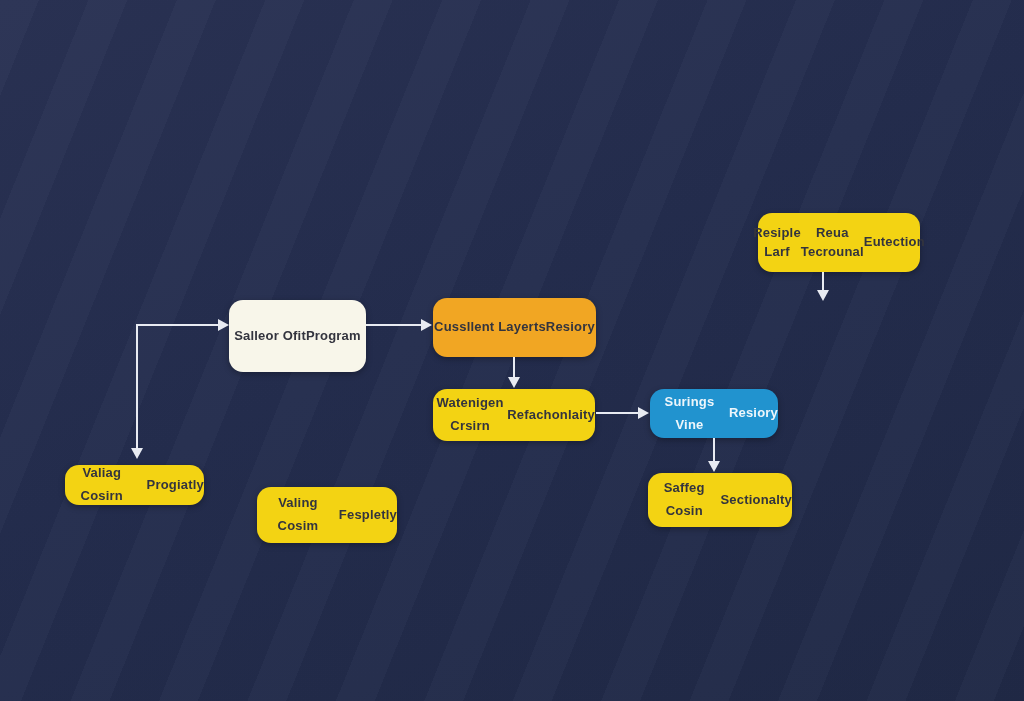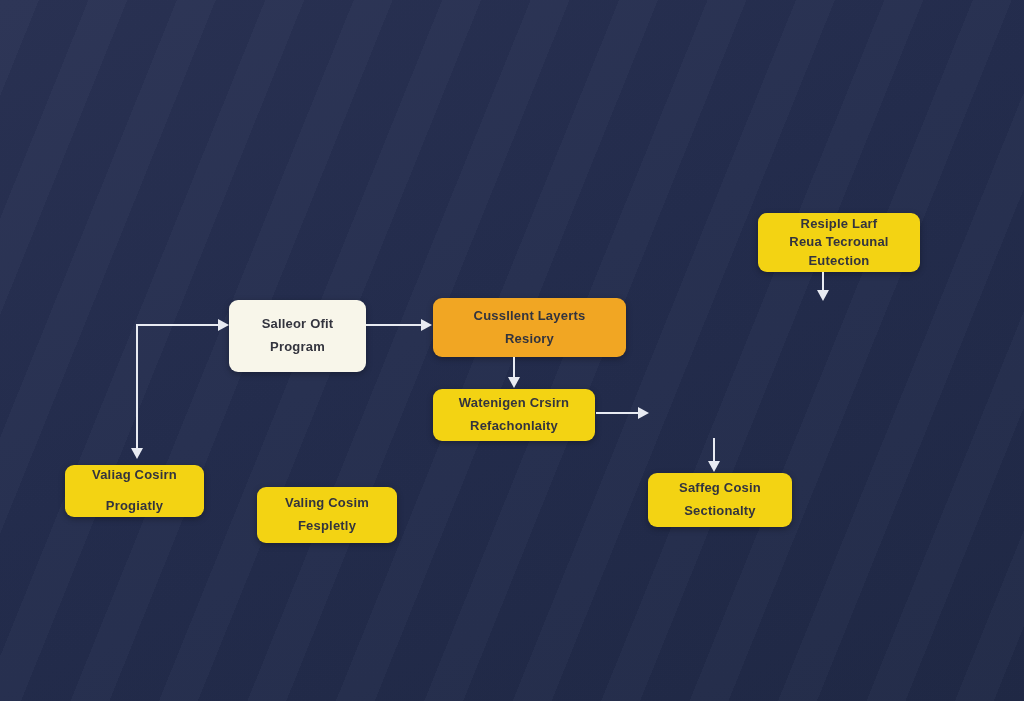--- a/index.html
+++ b/index.html
@@ -8,22 +8,22 @@
     font-family: "Liberation Sans", "DejaVu Sans", sans-serif;
   }
   .canvas {
     position: relative; width: 1024px; height: 701px;
     background:
       repeating-linear-gradient(112deg, rgba(255,255,255,0.018) 0 36px, rgba(0,0,0,0.025) 36px 82px),
       linear-gradient(155deg, #2a3254 0%, #242d4e 45%, #202946 100%);
   }
   .node {
     position: absolute;
-    border-radius: 9px;
-    display: flex; flex-direction: column;
+    border-radius: 14px;
+    display: flex; flex-direction: row;
     align-items: center; justify-content: center;
     text-align: center;
     font-size: 13px; font-weight: 600;
     color: #33343e; letter-spacing: .2px;
     line-height: 1.75;
     box-shadow: 0 2px 6px rgba(0,0,0,0.3);
   }
   .node.light { color: #eef6fb; }
   .node.tight { line-height: 1.42; }
   .node span { display: block; }
@@ -51,37 +51,41 @@
     <span>Reua Tecrounal</span>
     <span>Eutection</span>
   </div>
 
 
   <div class="node" style="left: 229px; top: 300px; width: 137px; height: 72px; background: rgb(248, 246, 234);">
     <span>Salleor Ofit</span>
     <span>Program</span>
   </div>
 
-  <div class="node" style="left: 433px; top: 298px; width: 193px; height: 59px; background: rgb(241, 166, 35);">
+  <div class="node" style="left: 433px; top: 298px; width: 163px; height: 59px; background: rgb(241, 166, 35);">
     <span>Cussllent Layerts</span>
     <span>Resiory</span>
   </div>
 
   <div class="node" style="left: 433px; top: 389px; width: 162px; height: 52px; background: rgb(243, 211, 19);">
     <span>Watenigen Crsirn</span>
     <span>Refachonlaity</span>
   </div>
 
+  <div class="node light" style="left: 650px; top: 389px; width: 128px; height: 49px; background: rgb(33, 147, 207);">
+    <span>Surings Vine</span>
+    <span>Resiory</span>
+  </div>
 
   <div class="node" style="left: 648px; top: 473px; width: 144px; height: 54px; background: rgb(243, 211, 19);">
     <span>Saffeg Cosin</span>
     <span>Sectionalty</span>
   </div>
 
-  <div class="node" style="left: 65px; top: 465px; width: 139px; height: 52px; background: rgb(243, 211, 19); gap: 8px;">
+  <div class="node" style="left: 65px; top: 465px; width: 139px; height: 40px; background: rgb(243, 211, 19); gap: 8px;">
     <span>Valiag Cosirn</span>
     <span>Progiatly</span>
   </div>
 
   <div class="node" style="left: 257px; top: 487px; width: 140px; height: 56px; background: rgb(243, 211, 19);">
     <span>Valing Cosim</span>
     <span>Fespletly</span>
   </div>
 
   <div class="line-h" style="left:136px; top:324px; width:84px;"></div>

